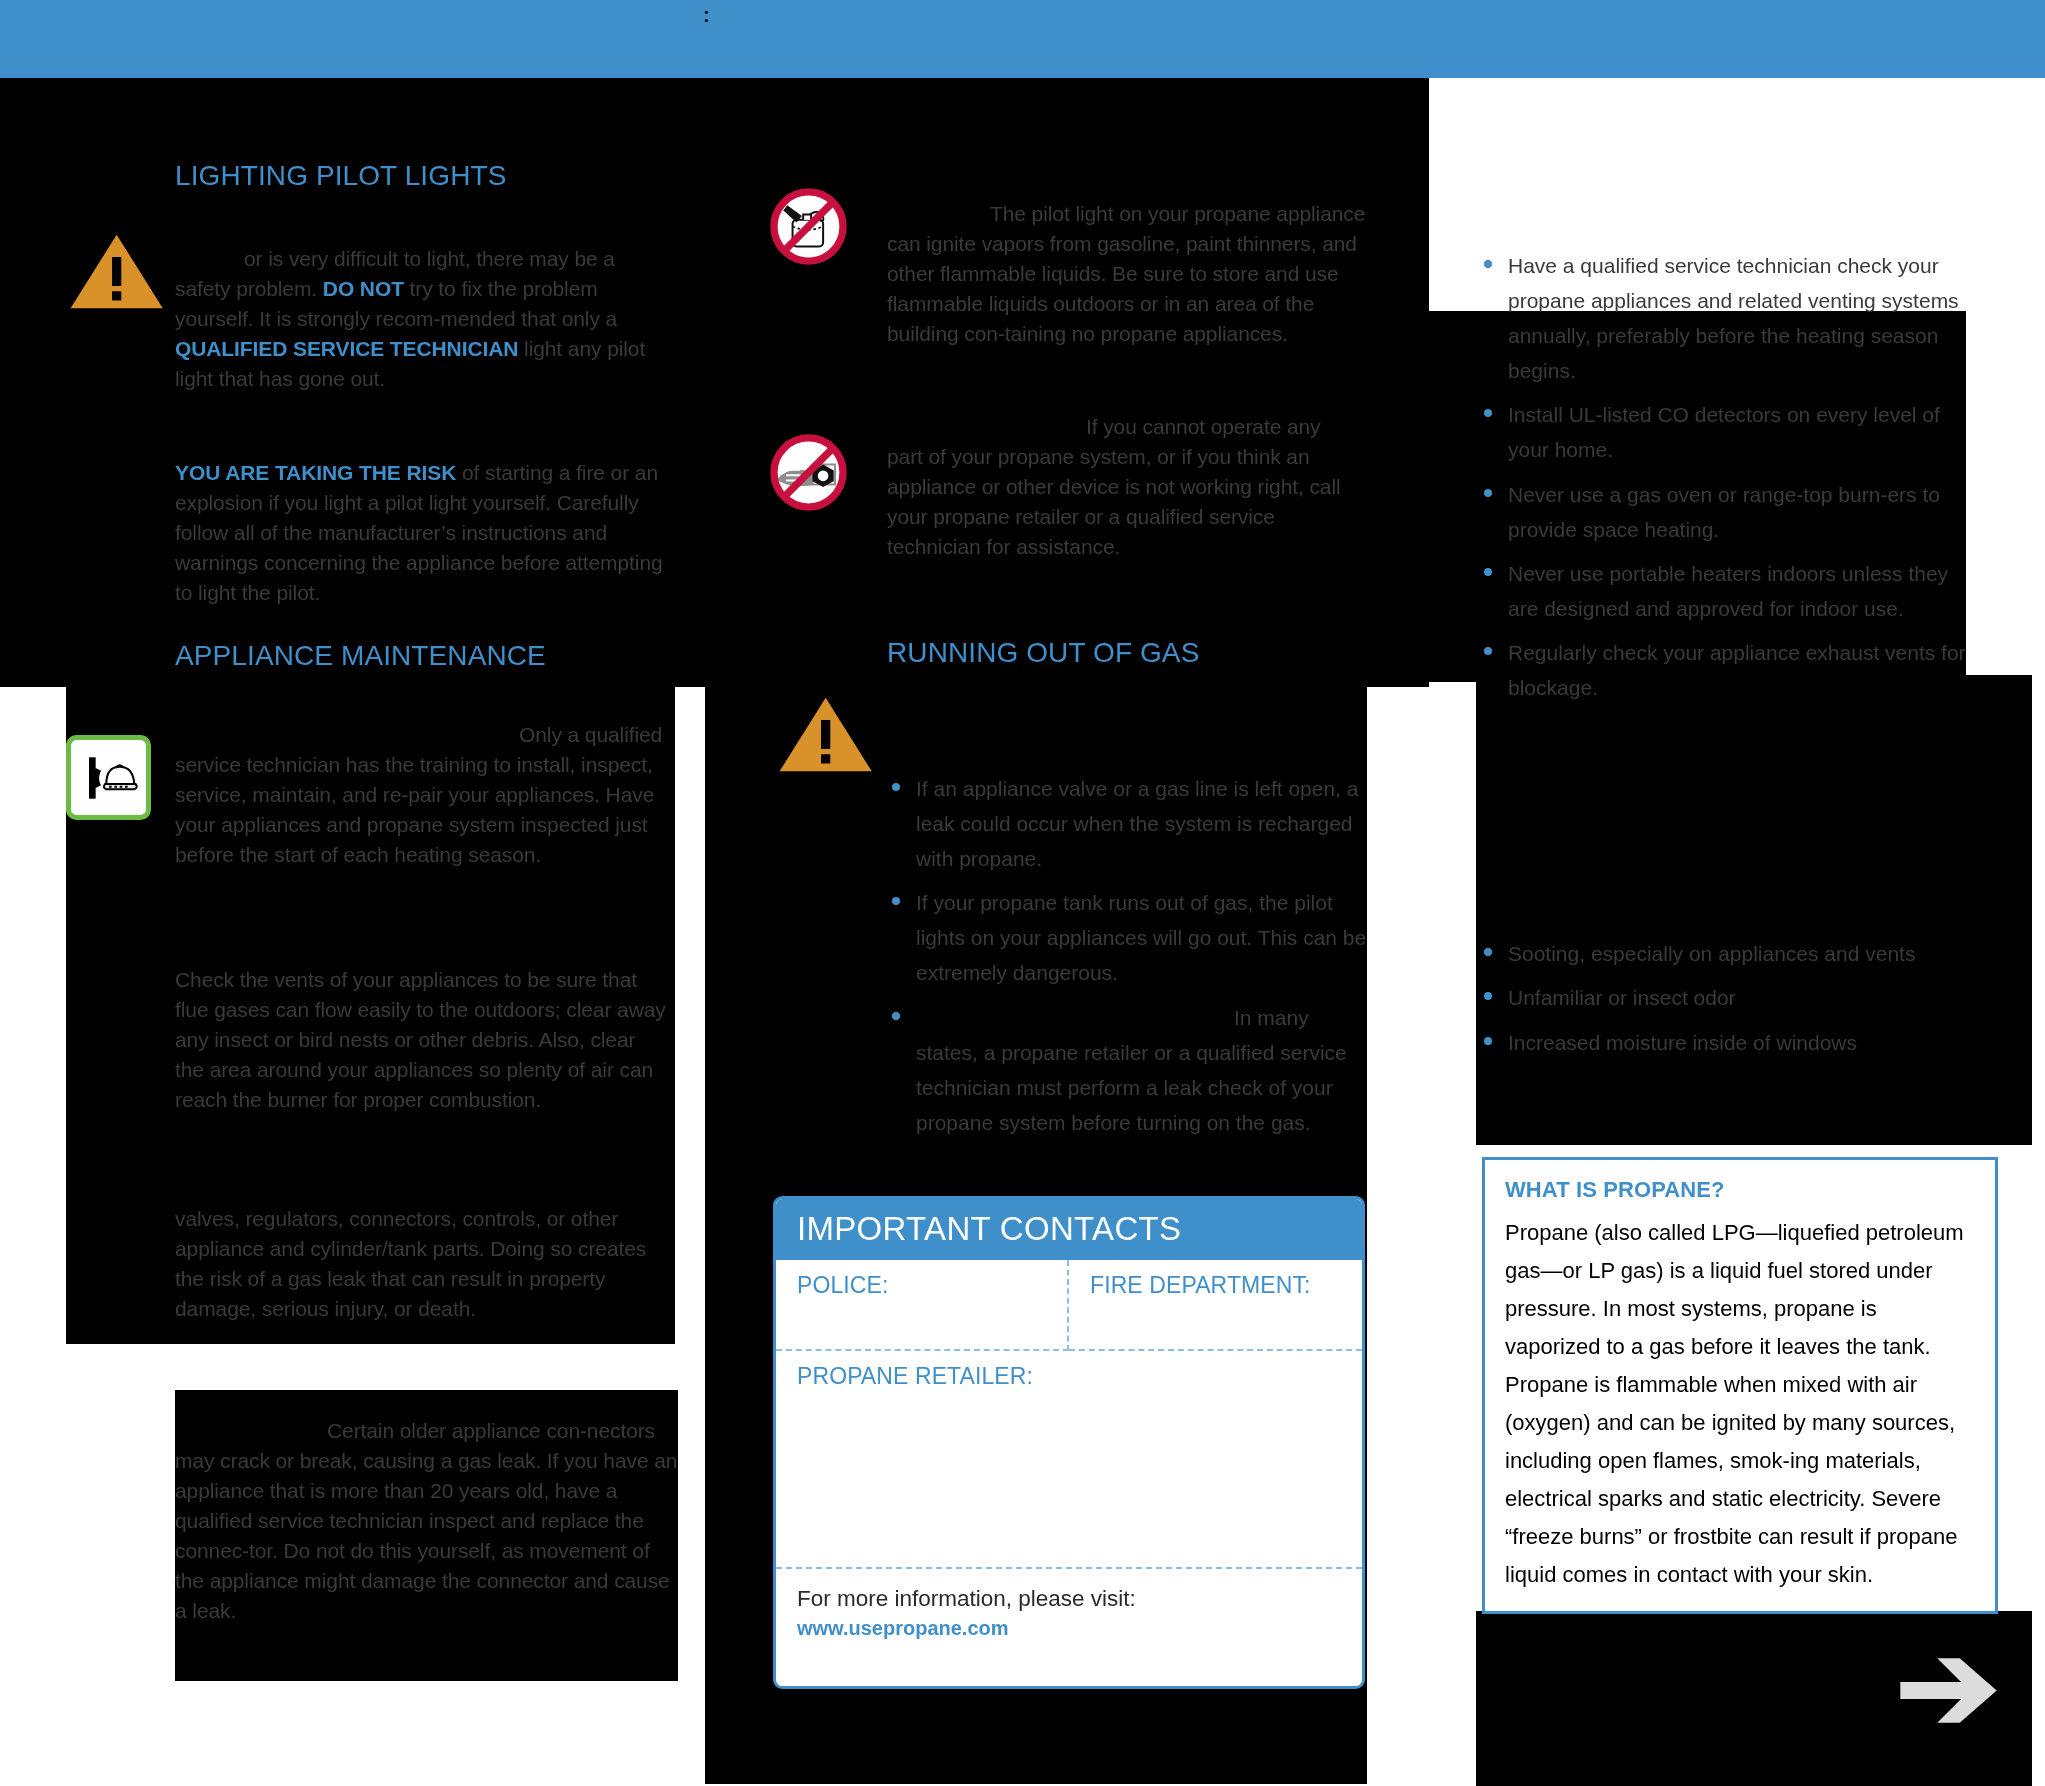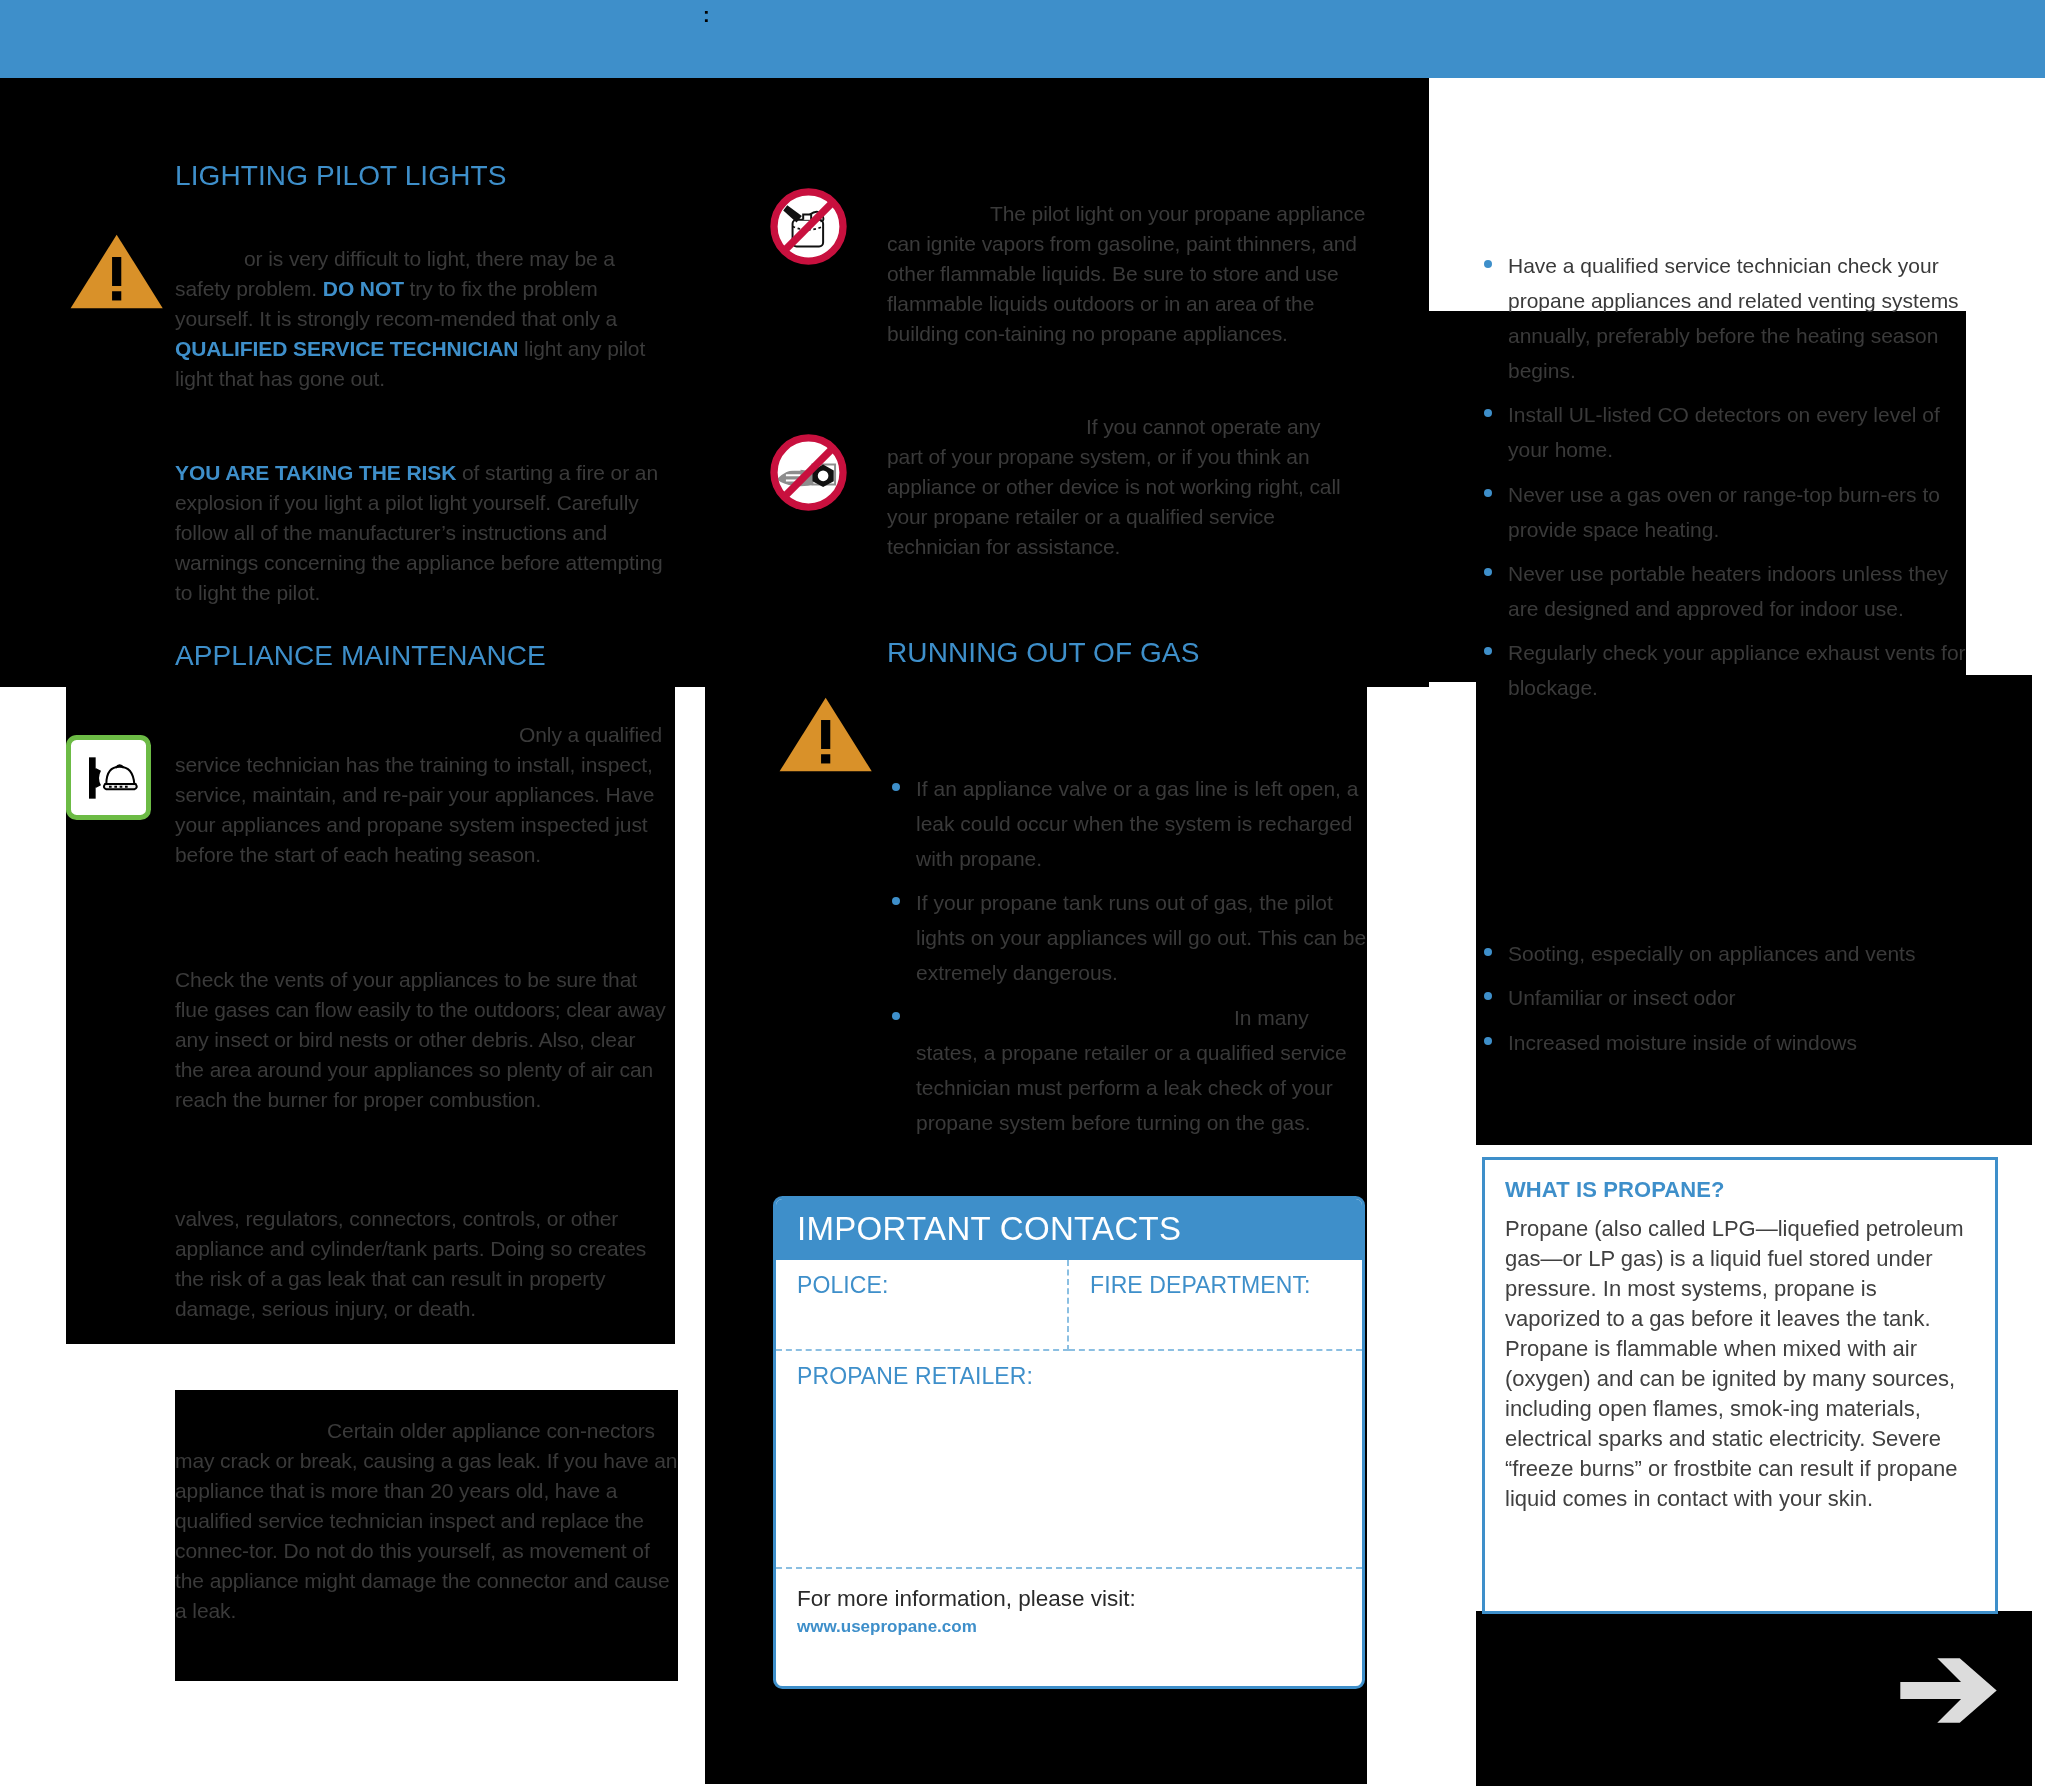--- a/index.html
+++ b/index.html
@@ -91,21 +91,21 @@
     width:50%; padding:12px 0 0 21px;
     border-bottom:2px dashed #8bbfe2;
   }
   .cell-retailer {
     padding:12px 0 0 21px; height:218px;
     border-bottom:2px dashed #8bbfe2;
   }
   .lbl-blue { color:#3e8fca; font-size:23px; letter-spacing:0.1px; }
   #contacts-foot { padding:17px 0 0 21px; }
   #contacts-foot .ln1 { color:#2a2a2a; font-size:22.5px; }
-  #contacts-foot .ln2 { color:#3e8fca; font-size:17px; font-weight:700; margin-top:5.3px;}
+  #contacts-foot .ln2 { color:#3e8fca; font-size:20px; font-weight:700; margin-top:5.3px;}
 
   
   #ul-right-a { position:absolute; left:1479px; top:248px; width:503px; }
   #ul-right-b { position:absolute; left:1479px; top:936px; width:503px; }
 
   ul.bl { list-style:none; }
   ul.bl li {
     position:relative;
     padding-left:29px;
     color:#3a3a3a;
@@ -124,21 +124,21 @@
   
   #propane-box {
     position:absolute; left:1482px; top:1157px; width:516px; height:457px;
     background:#ffffff; border:3.3px solid #3e8fca;
     padding:17px 18.5px 0 20px;
   }
   #propane-box h3 {
     color:#3e8fca; font-size:22px; font-weight:700; letter-spacing:0.1px;
     margin-bottom:10.6px;
   }
-  #propane-box p { color:#404040; font-size:22px; line-height:30px; }
+  #propane-box p { color:#000000; font-size:22px; line-height:38px; }
 
   
   .tri { width:96px; height:79px; }
   .icon-sq {
     width:85px; height:85px;
     background:#ffffff; border:5.3px solid #6cbb45; border-radius:10.6px;
     display:flex; align-items:center; justify-content:center;
   }
   .prohib { width:85px; height:85px; }
 

